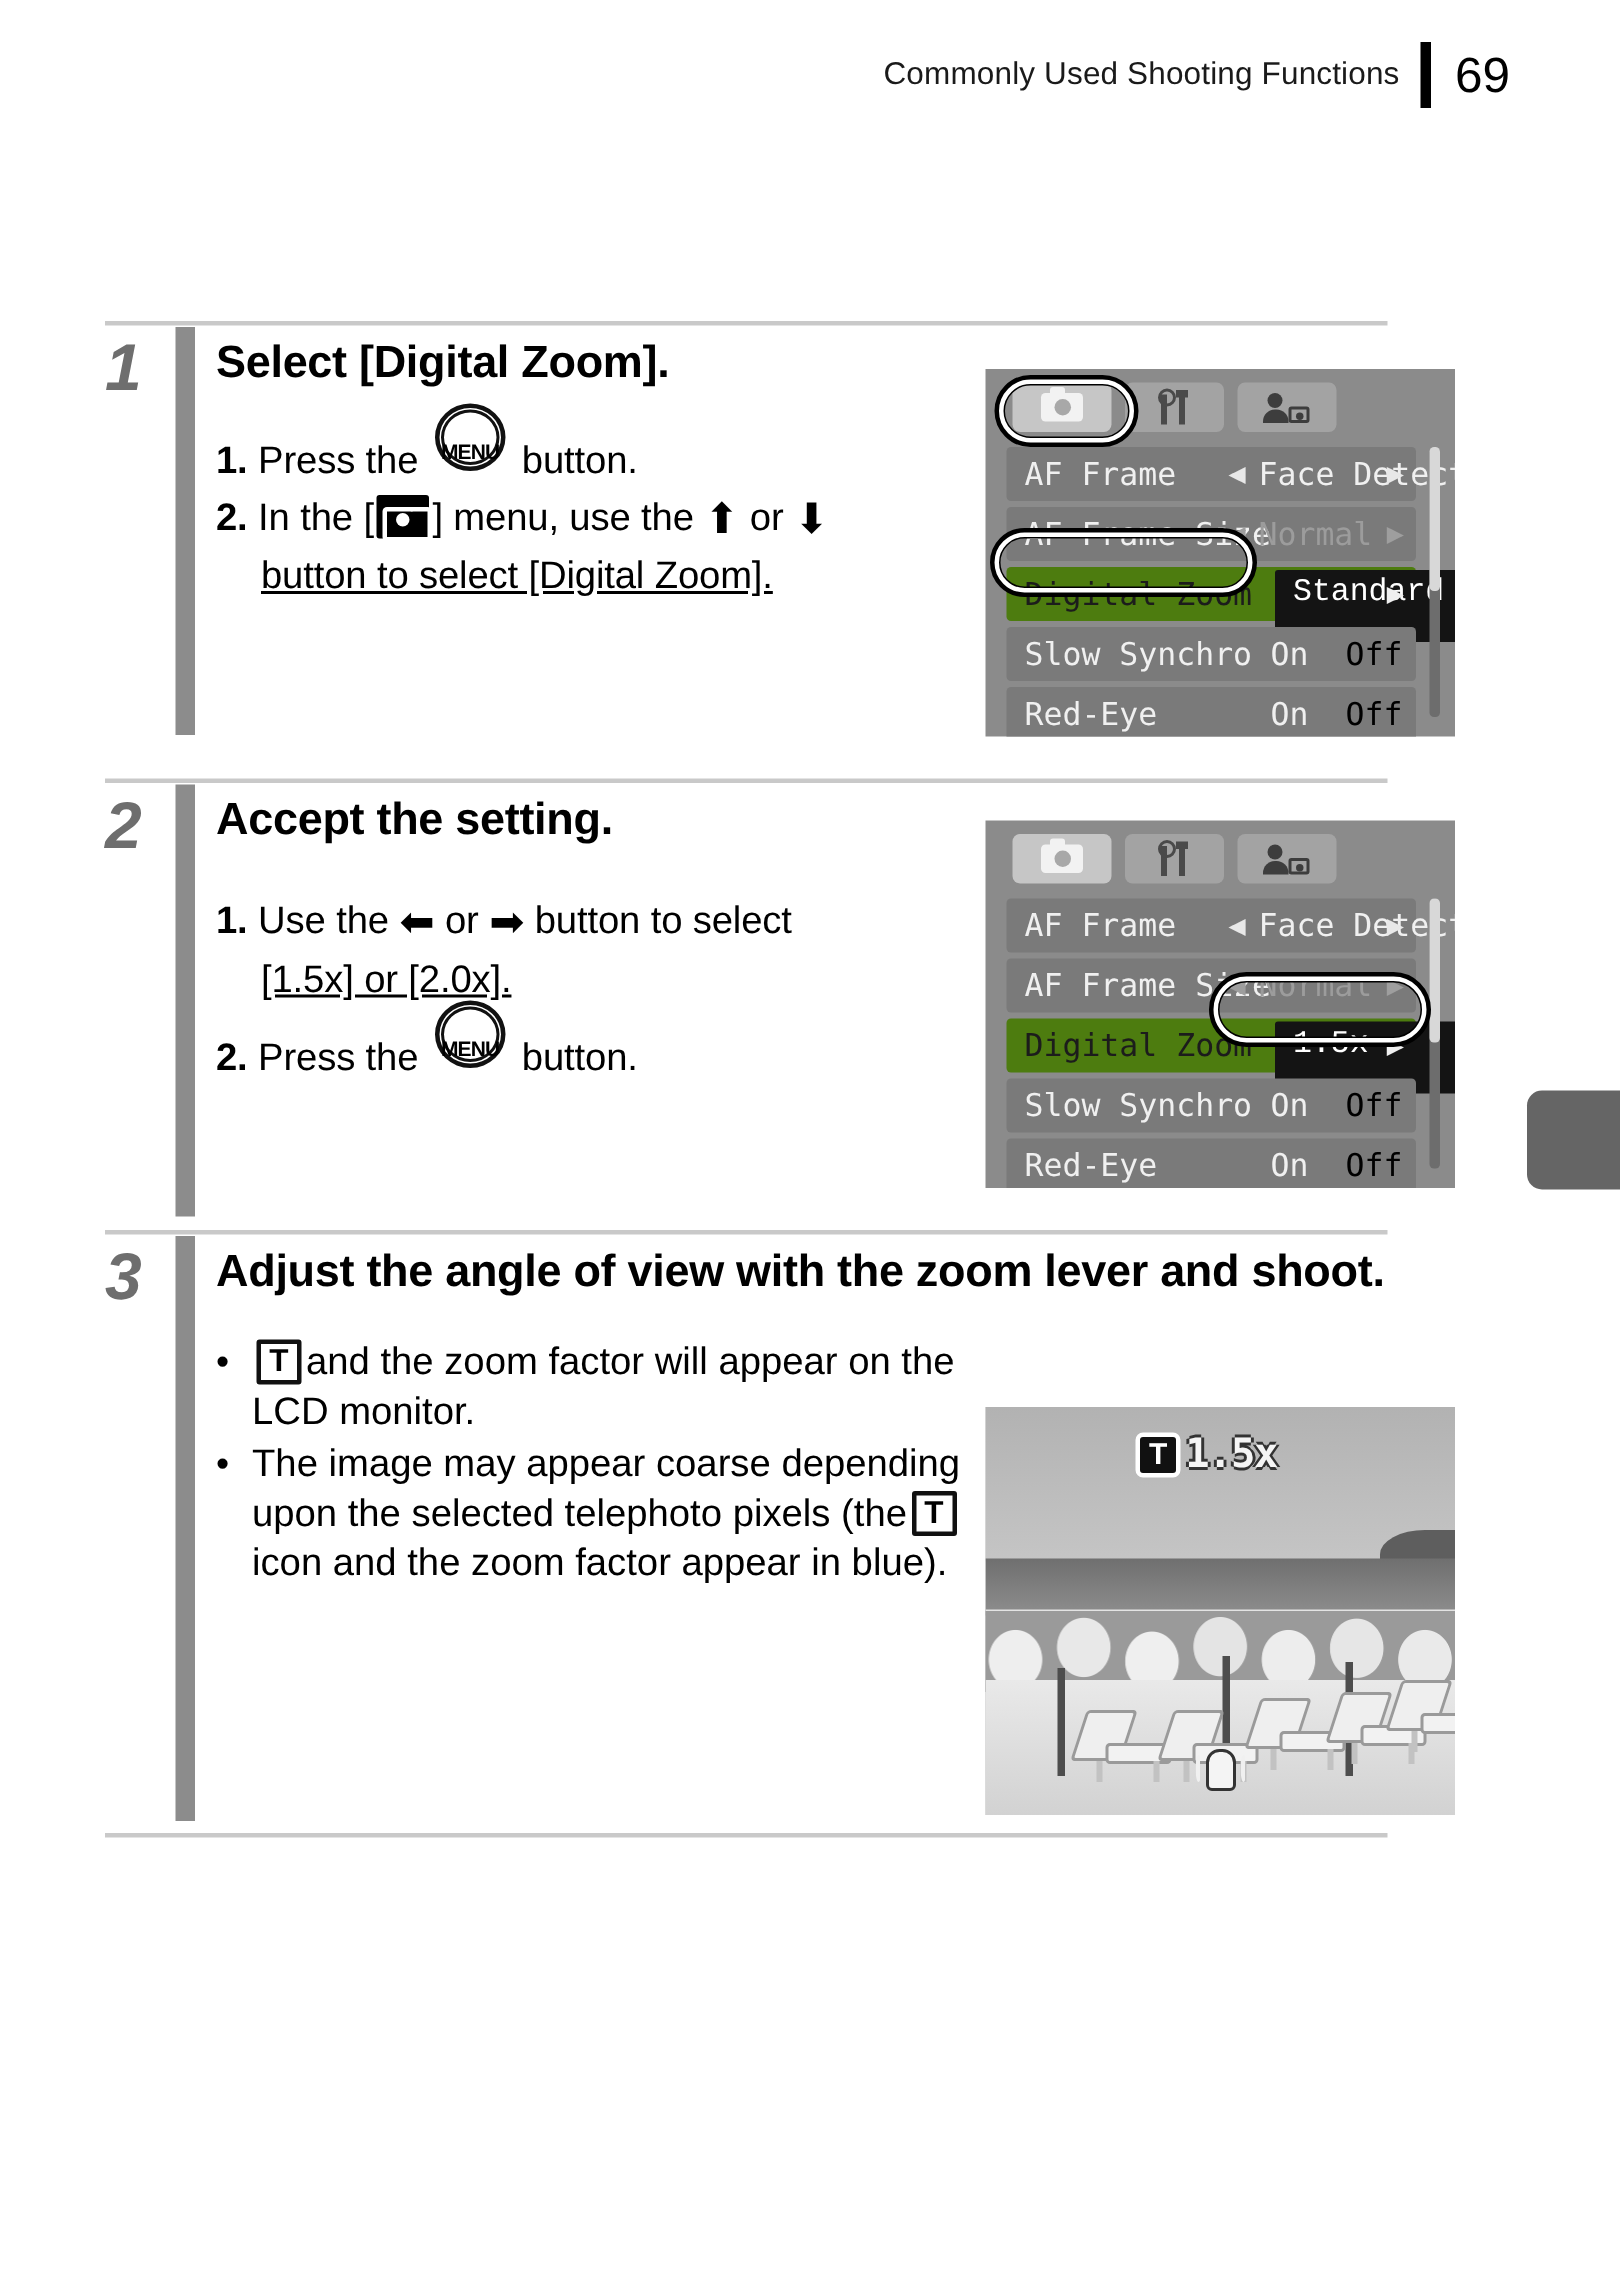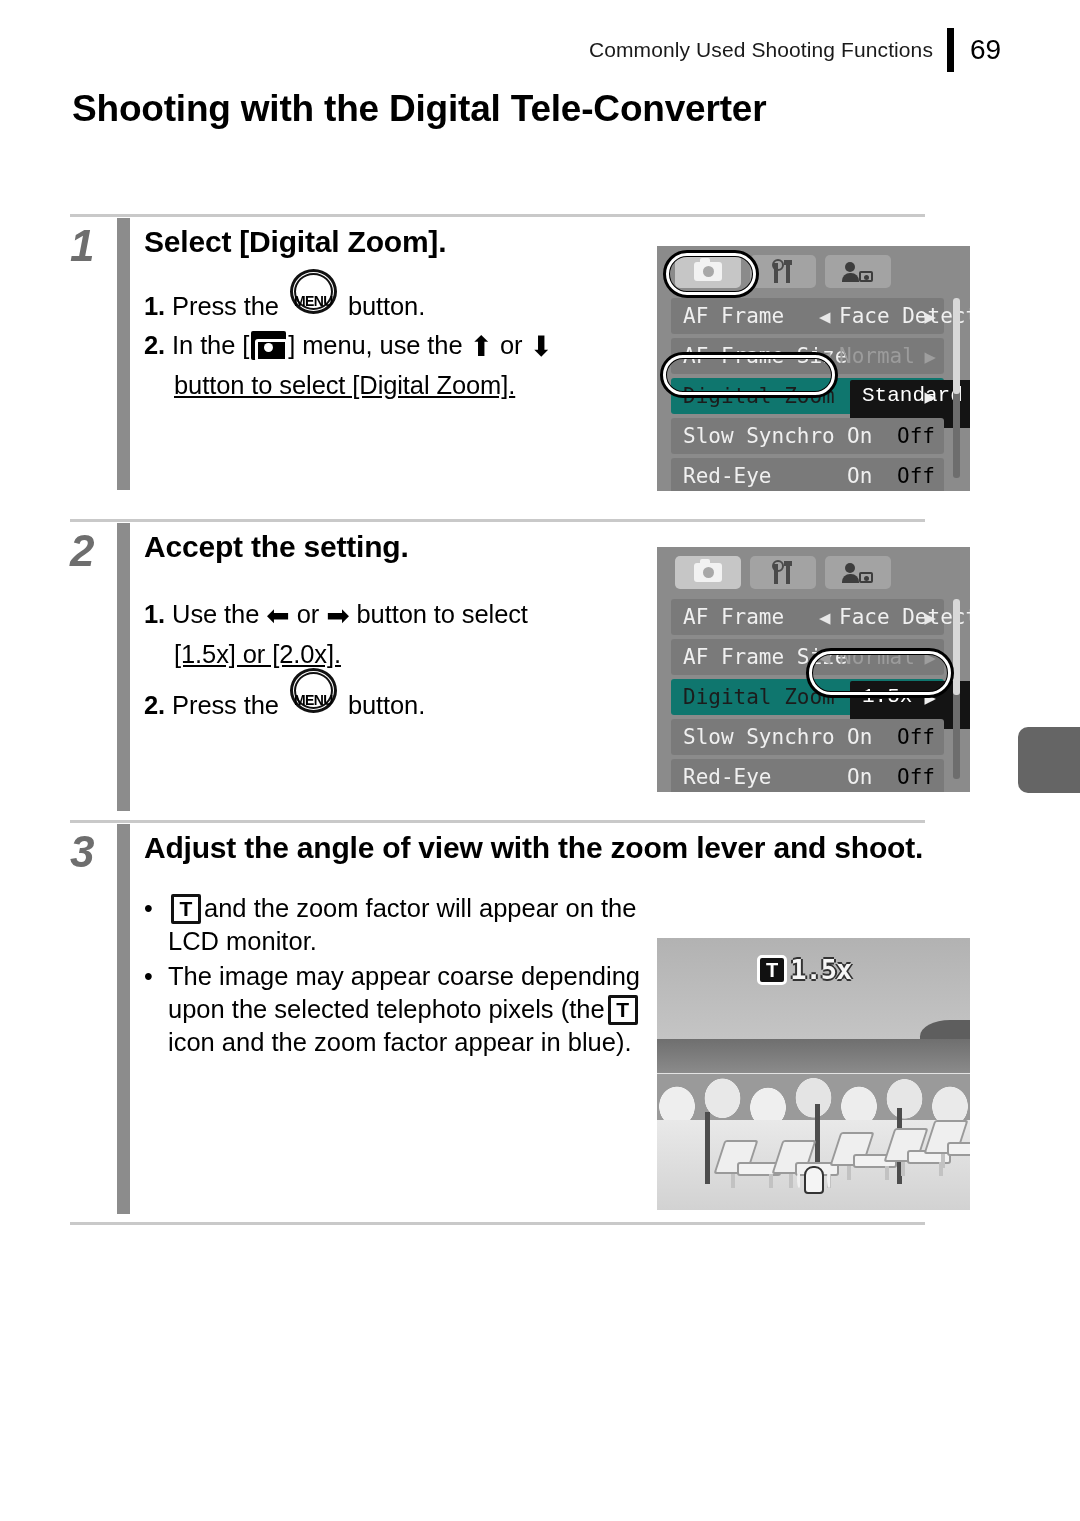--- a/index.html
+++ b/index.html
@@ -17,21 +17,21 @@
     position: absolute; left: 0; top: 28px; width: 1010px;
     display: flex; align-items: center; justify-content: flex-end;
   }
   .header-title {
     font-size: 21px; letter-spacing: .1px; color: #1a1a1a;
     padding-right: 14px; white-space: nowrap;
   }
   .header-rule {
     width: 7px; height: 44px; background: #000; margin-right: 16px;
   }
-  .header-page { font-size: 28px; color: #000; min-width: 40px; }
+  .header-page { font-size: 33px; color: #000; min-width: 40px; }
 
   
   .doc-title {
     position: absolute; left: 72px; top: 88px;
     font-size: 37px; font-weight: bold; letter-spacing: -0.2px;
     white-space: nowrap;
   }
   .intro {
     position: absolute; left: 70px; top: 140px; width: 860px;
     font-size: 25.5px; line-height: 33px; letter-spacing: -0.1px;
@@ -168,21 +168,21 @@
   .g-my .c::after{ content:""; position:absolute; left:3px; top:2px;
     width:5px; height:5px; border-radius:50%; background:#3d3d3d; }
 
   .rows { position: absolute; left: 14px; right: 26px; }
   .row {
     height: 36px; background: #7a7a7a; border-radius: 3px;
     margin-bottom: 4px; position: relative;
     font-family: "DejaVu Sans Mono", monospace;
     font-size: 21px; color: #f0f0f0;
   }
-  .row.sel { background: #0f766e; color: #1c1c1c; }
+  .row.sel { background: #4d7c0f; color: #1c1c1c; }
   .row-label { position: absolute; left: 12px; top: 6px; white-space: nowrap; }
   .row-value {
     position: absolute; left: 168px; top: 6px; white-space: nowrap;
   }
   .row-value.dim { color: #9c9c9c; }
   .row-value.center { left: 176px; }
   .val-box {
     position: absolute; left: 179px; top: 2px; height: 48px;
     background: #141414; color: #fff; border-radius: 2px;
     padding: 4px 12px 0 12px; white-space: nowrap; min-width: 140px; font-family: Liberation Mono, monospace;
@@ -313,21 +313,20 @@
 <body>
 
 <div class="page">
 
   <div class="header">
     <div class="header-title">Commonly Used Shooting Functions</div>
     <div class="header-rule"></div>
     <div class="header-page">69</div>
   </div>
 
-  <h1 class="doc-title">Shooting with the Digital Tele-Converter</h1>
 
   <div class="rule" style="top:214px;"></div>
 
   <div class="step" style="left:70px; top:224px;">
     <div class="step-num">1</div>
     <div class="step-bar" style="height:272px;"></div>
     <div class="step-body" style="width:560px;">
       <div class="step-head">Select [Digital Zoom].</div>
       <div class="sub" style="margin-top:14px;">
         <span class="sub-row">

